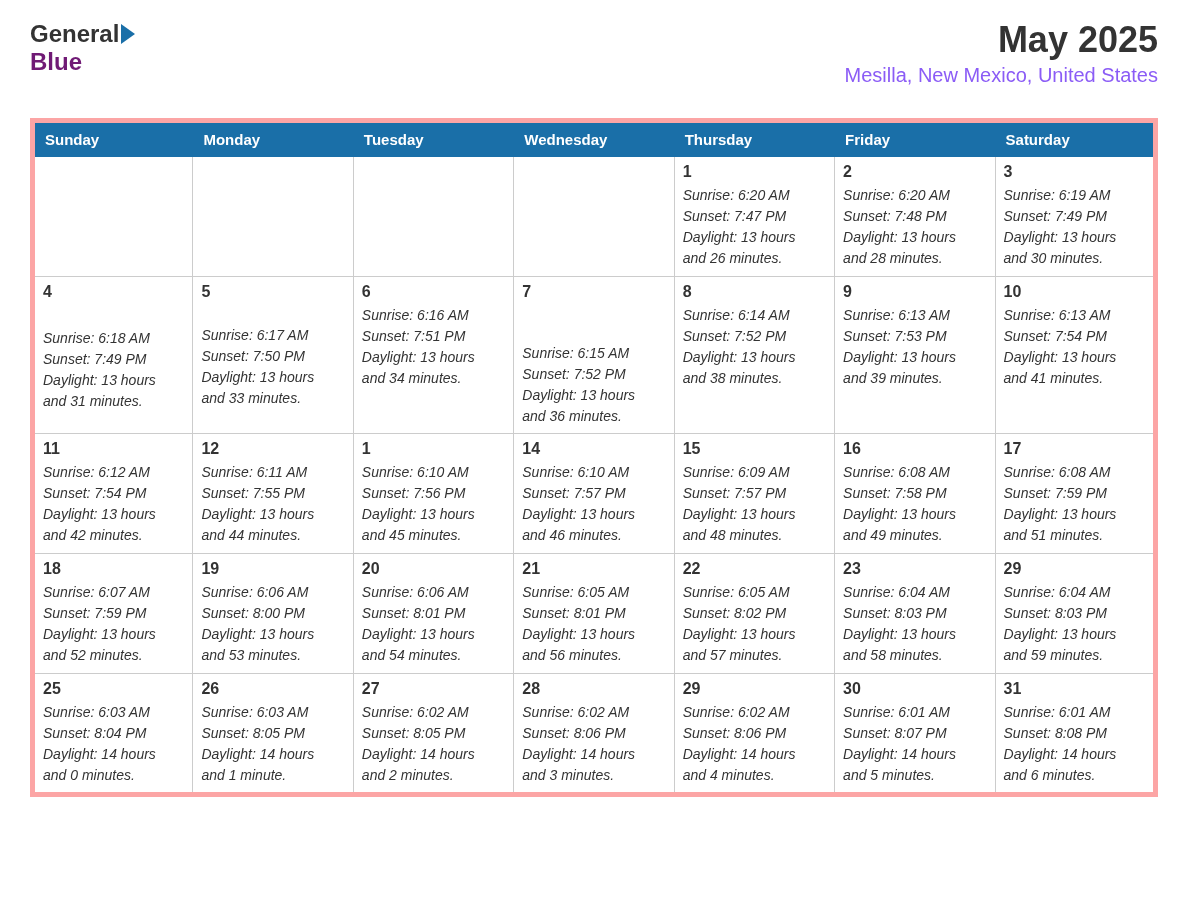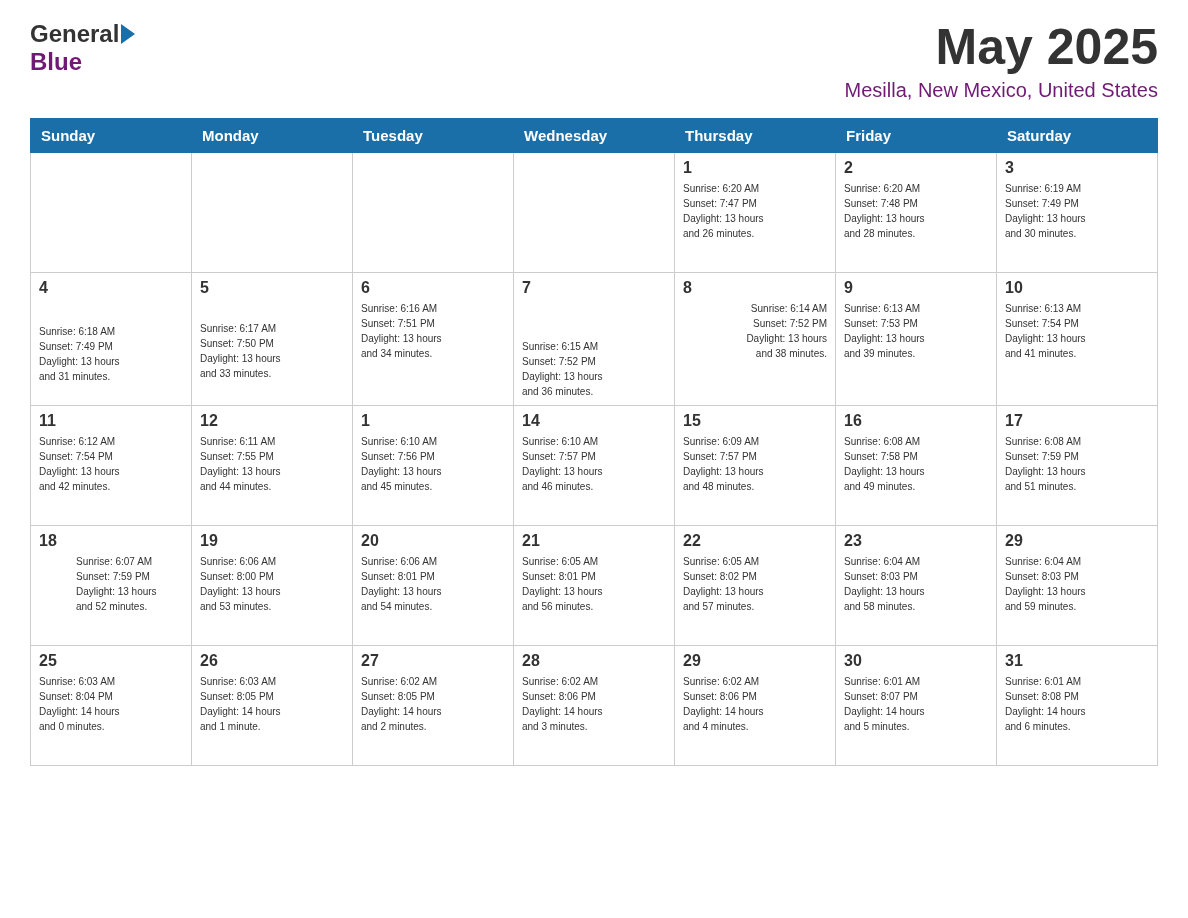--- a/index.html
+++ b/index.html
@@ -8,45 +8,45 @@
       background: #fff;
       color: #333;
       width: 1188px;
       min-height: 918px;
       padding: 20px 30px;
     }
     .header {
       display: flex;
       justify-content: space-between;
       align-items: flex-start;
-      margin-bottom: 16px;
+      margin-bottom: 31px;
     }
     .logo {
       display: flex;
       flex-direction: column;
       align-items: flex-start;
     }
     .title-section {
       text-align: right;
     }
     .month-title {
-      font-size: 50px;
+      font-size: 36px;
       font-weight: bold;
       color: #333;
       line-height: 1.1;
     }
     .location-title {
       font-size: 20px;
-      color: #701a75;
+      color: #8b5cf6;
       margin-top: 4px;
     }
     .calendar {
       width: 100%;
       border-collapse: collapse;
-      border: 1px solid #fca5a5;
+      border: 5px solid #fca5a5;
     }
     .calendar th {
       background-color: #1a6fa8;
       color: #fff;
       font-size: 15px;
       font-weight: bold;
       padding: 8px 10px;
       text-align: left;
       border: 1px solid #1a6fa8;
     }
@@ -58,23 +58,24 @@
       min-height: 110px;
       height: 120px;
     }
     .day-number {
       font-size: 16px;
       font-weight: bold;
       color: #333;
       margin-bottom: 4px;
     }
     .day-info {
-      font-size: 10px;
+      font-size: 14px;
       color: #333;
       line-height: 1.5;
+      font-style: italic;
     }
     .empty-cell {
       background: #fff;
     }
     tr td {
       border-top: 2px solid #1a6fa8;
     }
     tr:first-child td {
       border-top: 1px solid #ccc;
     }
@@ -184,21 +185,21 @@
         </td>
         <td>
           <div class="day-number">7</div>
           <div class="day-info" style="white-space: pre-line; margin-top: 42px;">Sunrise: 6:15 AM
 Sunset: 7:52 PM
 Daylight: 13 hours
 and 36 minutes.</div>
         </td>
         <td>
           <div class="day-number">8</div>
-          <div class="day-info" style="white-space: pre-line; text-align: right;">Sunrise: 6:14 AM
+          <div class="day-info" style="white-space: pre-line;">Sunrise: 6:14 AM
 Sunset: 7:52 PM
 Daylight: 13 hours
 and 38 minutes.</div>
         </td>
         <td>
           <div class="day-number">9</div>
           <div class="day-info" style="white-space: pre-line;">Sunrise: 6:13 AM
 Sunset: 7:53 PM
 Daylight: 13 hours
 and 39 minutes.</div>
@@ -258,21 +259,21 @@
           <div class="day-number">17</div>
           <div class="day-info" style="white-space: pre-line;">Sunrise: 6:08 AM
 Sunset: 7:59 PM
 Daylight: 13 hours
 and 51 minutes.</div>
         </td>
       </tr>
       <tr>
         <td>
           <div class="day-number">18</div>
-          <div class="day-info" style="white-space: pre-line; margin-left: 37px;">Sunrise: 6:07 AM
+          <div class="day-info" style="white-space: pre-line;">Sunrise: 6:07 AM
 Sunset: 7:59 PM
 Daylight: 13 hours
 and 52 minutes.</div>
         </td>
         <td>
           <div class="day-number">19</div>
           <div class="day-info" style="white-space: pre-line;">Sunrise: 6:06 AM
 Sunset: 8:00 PM
 Daylight: 13 hours
 and 53 minutes.</div>

